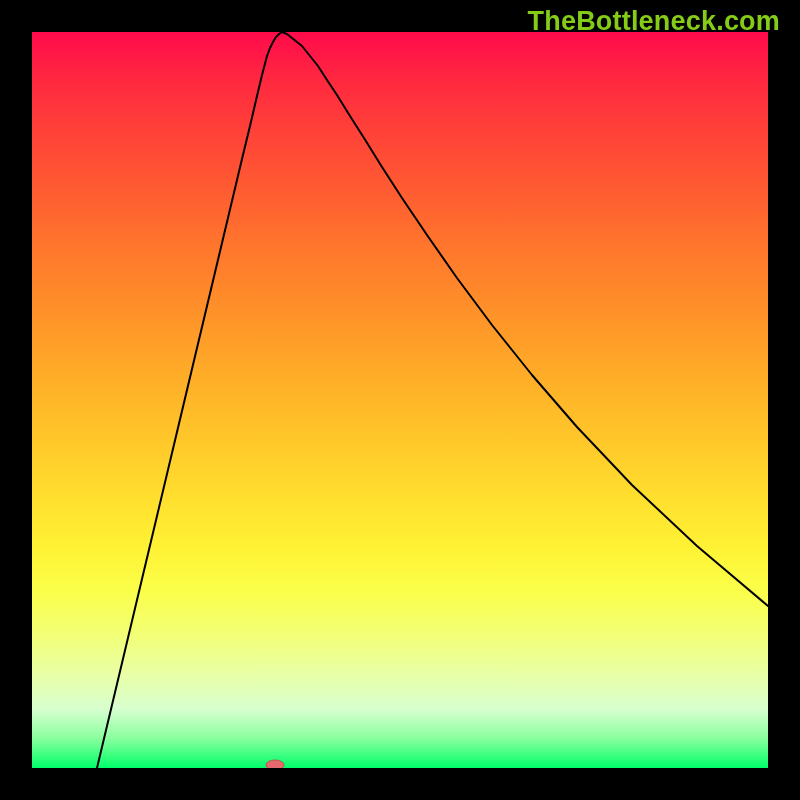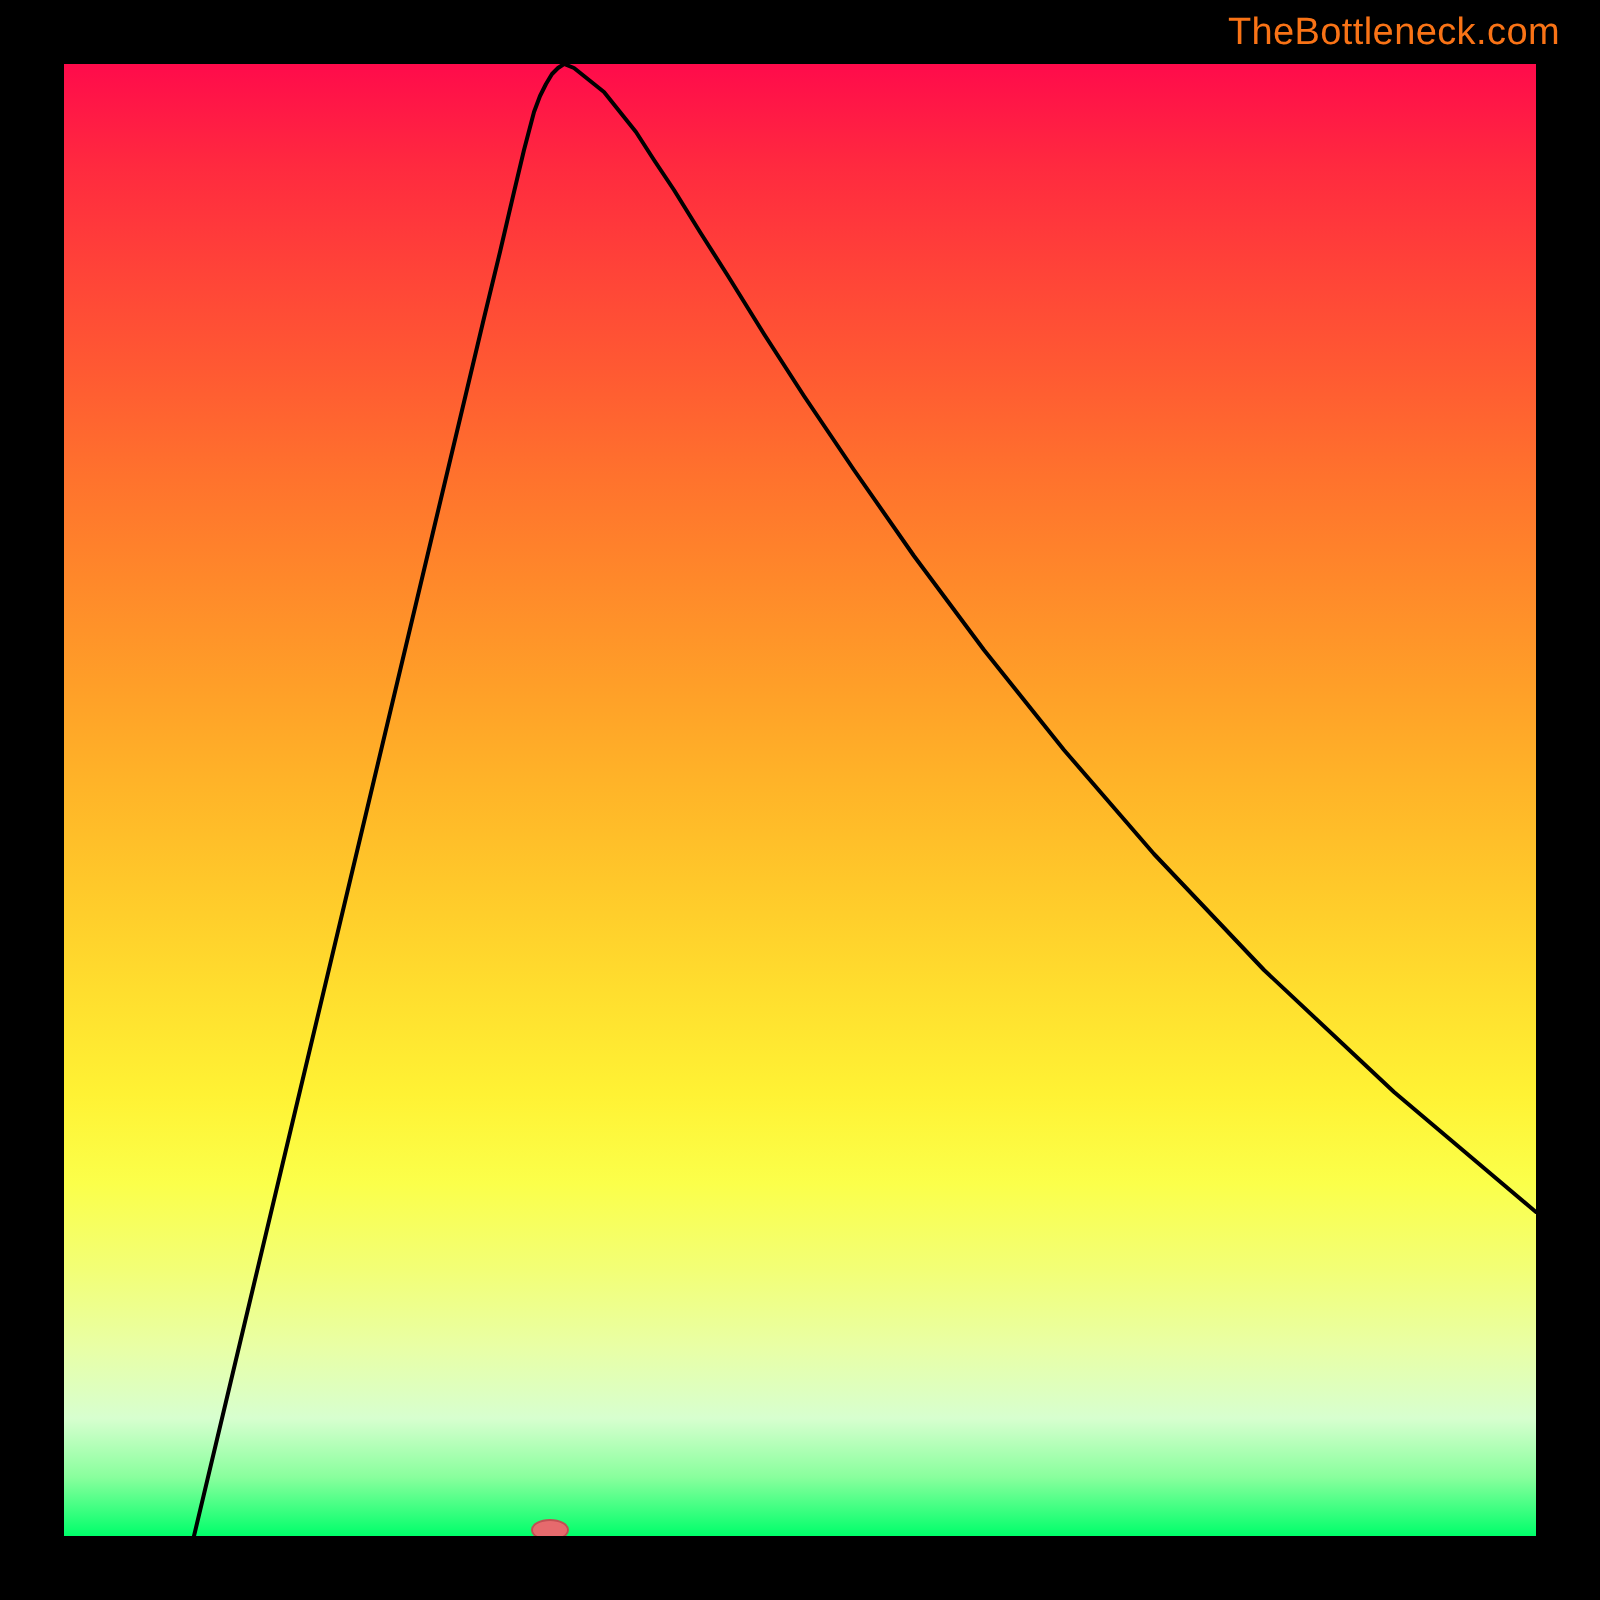--- a/index.html
+++ b/index.html
@@ -49,23 +49,23 @@
     position: absolute;
     left: 0;
     top: 0;
     width: 736px;
     height: 736px;
   }
   .watermark {
     position: absolute;
     top: 6px;
     right: 20px;
-    color: #f97316;
-    font-size: 19px;
-    font-weight: 400;
+    color: #84cc16;
+    font-size: 27px;
+    font-weight: 700;
     letter-spacing: 0.2px;
   }
 </style>
 </head>
 <body>
 
 <div class="chart-frame">
   <div class="watermark">TheBottleneck.com</div>
   <div class="plot-area">
     <svg class="plot-svg" viewBox="0 0 736 736" preserveAspectRatio="none">

